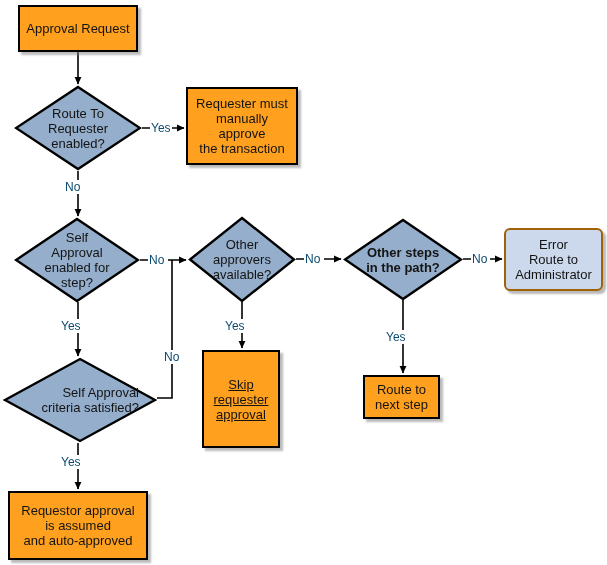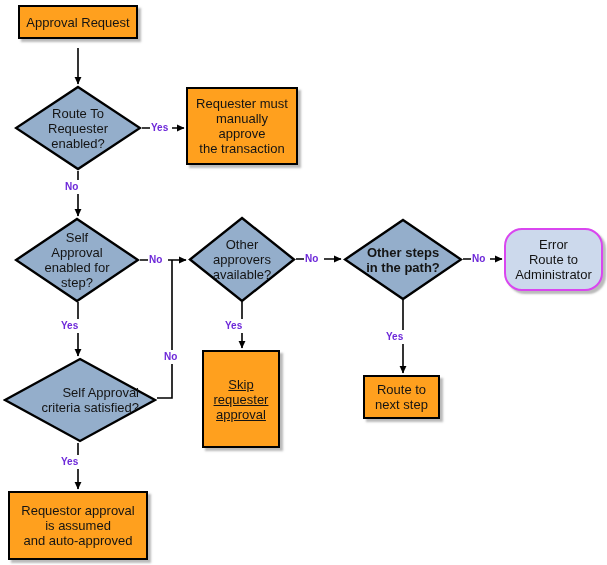--- a/index.html
+++ b/index.html
@@ -43,22 +43,22 @@
   
   .proc{
     background:#ffa01e;
     border:2px solid #000000;
     box-shadow:3px 3px 2px rgba(130,130,130,0.55);
   }
 
   
   .term{
     background:#ccd9ec;
-    border:2px solid #d946ef;
-    border-radius:18px;
+    border:2px solid #a16207;
+    border-radius:6px;
     box-shadow:3px 3px 2px rgba(130,130,130,0.55);
   }
 
   
   .dec{
     background:transparent;
     border:none;
     box-shadow:none;
   }
   .dec .dia{
@@ -70,28 +70,27 @@
   .dec .lbl{
     position:relative;
     z-index:1;
     padding:0 14px;
     box-sizing:border-box;
   }
 
   
   .elabel{
     position:absolute;
-    font-size:10px;
+    font-size:12px;
     line-height:14px;
-    color:#6d28d9;
+    color:#0c4a6e;
     background:#ffffff;
     padding:0 1px;
     z-index:4;
     white-space:nowrap;
-    font-weight:bold;
   }
 </style>
 </head>
 <body>
 
 <div id="canvas">
 
   <svg id="edges" width="607" height="565" viewBox="0 0 607 565">
     <defs>
       <marker id="arrow" markerWidth="9" markerHeight="9" refX="7.4" refY="3.6" orient="auto" markerUnits="userSpaceOnUse">
@@ -120,21 +119,21 @@
       <path d="M403,300 L403,373"></path>
 
       <path d="M463,259 L472,259 M490,259 L502,259"></path>
     </g>
 
     <g stroke="#000000" stroke-width="1.6" fill="none">
       <path d="M157,398 L172,398 L172,268 L172,260"></path>
     </g>
   </svg>
 
-  <div class="node proc" style="left:18px; top:5px; width:120px; height:34px;">
+  <div class="node proc" style="left:18px; top:5px; width:120px; height:47px;">
     <span class="lbl">Approval Request</span>
   </div>
 
   <div class="node dec" style="left:14px; top:85px; width:128px; height:86px;">
     <svg class="dia" viewBox="0 0 128 86" preserveAspectRatio="none">
       <polygon points="64,2 126,43 64,84 2,43" fill="#94aecb" stroke="#000000" stroke-width="2.4"></polygon>
     </svg>
     <span class="lbl">Route To
 Requester
 enabled?</span>

